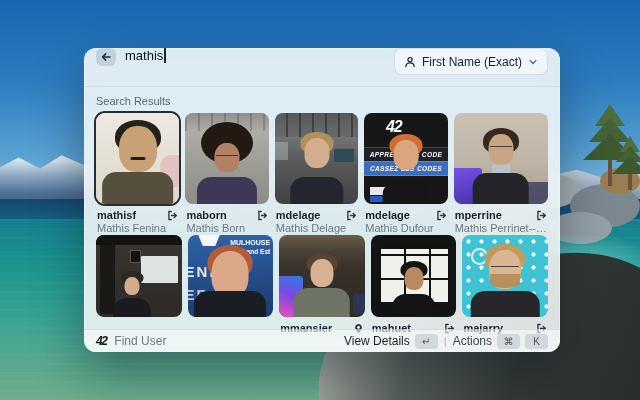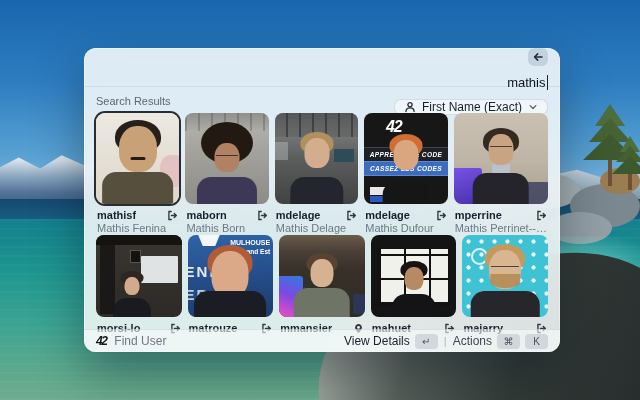--- a/index.html
+++ b/index.html
@@ -36,22 +36,22 @@
        border-radius:48% 30% 0 0 / 70% 45% 0 0;}
   .tree{position:absolute;}
   .tree .trunk{position:absolute;left:50%;transform:translateX(-50%);bottom:0;width:4px;background:#6d5134;}
   .tree .f{position:absolute;left:50%;transform:translateX(-50%);clip-path:polygon(50% 0,100% 100%,0 100%);}
 
   
   .window{position:absolute;left:84px;top:48px;width:476px;height:304px;border-radius:12px;
        background:linear-gradient(180deg,rgba(238,245,249,.92) 0%,rgba(238,244,243,.9) 100%);
        -webkit-backdrop-filter:blur(20px) saturate(1.15);backdrop-filter:blur(20px) saturate(1.15);
        box-shadow:0 22px 50px rgba(8,20,32,.4),inset 0 0 0 1px rgba(255,255,255,.38);overflow:hidden;}
-  .hdr{display:flex;align-items:flex-end;height:38px;padding:0 12px;gap:9px;
-       border-bottom:1px solid rgba(30,50,70,.09);flex-direction:column;}
+  .hdr{display:flex;align-items:flex-start;height:38px;padding:0 12px;gap:9px;
+       border-bottom:1px solid rgba(30,50,70,.09);}
   .backbtn{width:20px;height:18px;border-radius:6px;background:rgba(22,46,66,.13);
        display:flex;align-items:center;justify-content:center;flex:0 0 auto;}
   .qtext{font-size:13px;color:#0d151c;display:flex;align-items:center;}
   .caret{display:inline-block;width:1.5px;height:15px;background:#1b242c;margin-left:1px;}
   .dropdown{margin-left:auto;display:flex;align-items:center;gap:6px;height:25px;padding:0 9px;
        border-radius:7px;background:rgba(255,255,255,.55);border:1px solid rgba(25,45,65,.13);}
   .droplabel{font-size:12px;color:#16202a;}
   .sect{margin:8px 12px 5px;font-size:11px;line-height:13px;color:#5b6772;}
   .grid{display:grid;grid-template-columns:repeat(5,1fr);column-gap:6px;margin:0 12px;}
   .grid.r2{margin-top:0;}
@@ -354,52 +354,34 @@
         <div class="ceil"></div>
           <div class="door"></div>
           <div class="wb"></div>
           <div class="pic"></div>
         <div class="person">
           <div class="hair"></div>
             <div class="head"></div>
             <div class="bodyv"></div>
         </div>
       </div>
-      <div class="meta">
-        <span class="uname">morsi-lo</span>
-        <span class="sicon">
-          <svg width="11" height="11" viewBox="0 0 12 12">
-              <path d="M4.6 1.6 H2.1 V10.4 H4.6" fill="none" stroke="#313a42" stroke-width="1.5" stroke-linecap="round"></path>
-              <path d="M4.8 6 H10.2 M7.9 3.7 L10.2 6 L7.9 8.3" fill="none" stroke="#313a42" stroke-width="1.5" stroke-linecap="round" stroke-linejoin="round"></path>
-            </svg>
-        </span>
-      </div>
     </div>
 
     <div class="card">
       <div class="photo ph-matrouze">
         <div class="wlogo"></div>
         <div class="ptxt t1">MULHOUSE</div>
         <div class="ptxt t2">Grand Est</div>
         <div class="ptxt big big1">ENDE</div>
         <div class="ptxt big big2">ER CO</div>
         <div class="person">
           <div class="hair"></div>
             <div class="head"></div>
             <div class="bodyv"></div>
         </div>
-      </div>
-      <div class="meta">
-        <span class="uname">matrouze</span>
-        <span class="sicon">
-          <svg width="11" height="11" viewBox="0 0 12 12">
-              <path d="M4.6 1.6 H2.1 V10.4 H4.6" fill="none" stroke="#313a42" stroke-width="1.5" stroke-linecap="round"></path>
-              <path d="M4.8 6 H10.2 M7.9 3.7 L10.2 6 L7.9 8.3" fill="none" stroke="#313a42" stroke-width="1.5" stroke-linecap="round" stroke-linejoin="round"></path>
-            </svg>
-        </span>
       </div>
     </div>
 
     <div class="card">
       <div class="photo ph-mmansier">
         <div class="scr"></div>
           <div class="scr2"></div>
         <div class="person">
           <div class="hair"></div>
             <div class="head"></div>

